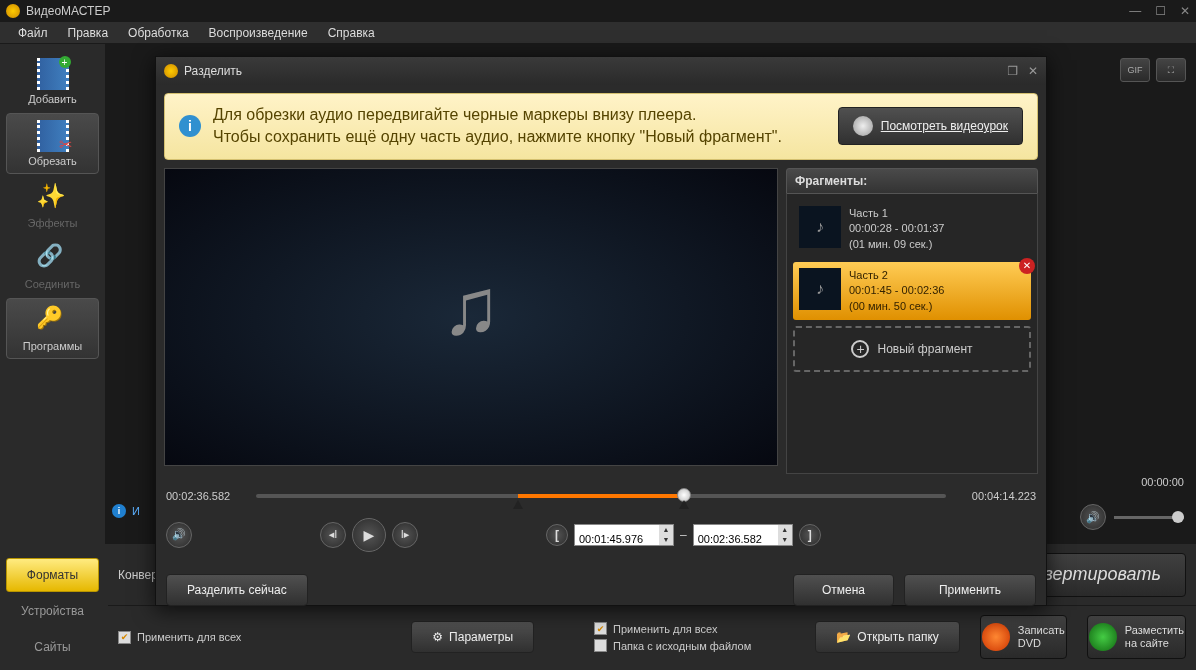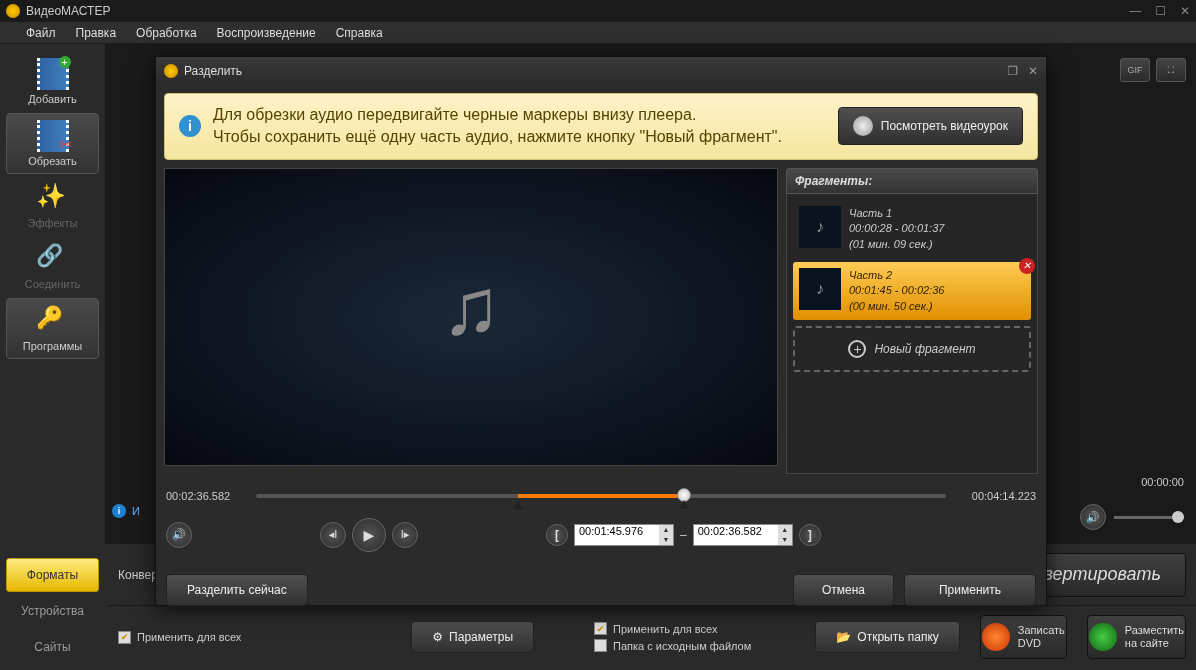--- a/index.html
+++ b/index.html
@@ -6,21 +6,21 @@
 body { background: #2a2a2a; width: 1196px; height: 670px; overflow: hidden; position: relative; color: #ccc; font-size: 12px; }
 
 
 .titlebar { height: 22px; background: #1a1a1a; display: flex; align-items: center; padding: 0 6px; }
 .titlebar .app-icon { width: 14px; height: 14px; background: radial-gradient(circle, #ffcc00, #cc8800); border-radius: 50%; margin-right: 6px; }
 .titlebar .title { color: #ccc; font-size: 12px; flex: 1; }
 .titlebar .win-controls { display: flex; gap: 14px; color: #888; }
 .titlebar .win-controls span { cursor: pointer; }
 
 
-.menubar { height: 22px; background: #2f2f2f; display: flex; align-items: center; padding: 0 18px; gap: 4px; border-bottom: 1px solid #1a1a1a; }
+.menubar { height: 22px; background: #2f2f2f; display: flex; align-items: center; padding: 0 10px; gap: 4px; border-bottom: 1px solid #1a1a1a; }
 .menubar .menu-item { color: #ddd; font-size: 12px; padding: 3px 8px; cursor: pointer; }
 
 
 .main { display: flex; height: 500px; }
 .left-panel { width: 105px; background: #2a2a2a; padding: 8px 0; display: flex; flex-direction: column; gap: 2px; }
 .tool-btn { display: flex; flex-direction: column; align-items: center; padding: 6px 4px; margin: 0 6px; border-radius: 4px; cursor: pointer; }
 .tool-btn.active { background: linear-gradient(to bottom, #4a4a4a, #333); border: 1px solid #555; }
 .tool-btn .icon { width: 32px; height: 32px; margin-bottom: 3px; }
 .tool-btn .label { color: #ccc; font-size: 11px; }
 .tool-btn.disabled .label { color: #666; }
@@ -45,28 +45,28 @@
 
 .dialog { position: absolute; left: 155px; top: 56px; width: 892px; height: 550px; background: #2b2b2b; border: 1px solid #111; box-shadow: 0 4px 20px rgba(0,0,0,0.7); z-index: 100; }
 .dlg-title { height: 28px; background: linear-gradient(to bottom, #3a3a3a, #2a2a2a); display: flex; align-items: center; padding: 0 8px; }
 .dlg-title .dicon { width: 14px; height: 14px; background: radial-gradient(circle, #ffcc00, #cc8800); border-radius: 50%; margin-right: 6px; }
 .dlg-title .dtitle { flex: 1; color: #ddd; font-size: 12px; }
 .dlg-title .dctrls { display: flex; gap: 10px; color: #999; }
 
 .dlg-hint { margin: 8px; padding: 10px 14px; background: linear-gradient(to bottom, #fff3c8, #f5e5a0); border: 1px solid #d4c070; border-radius: 4px; display: flex; align-items: center; gap: 12px; }
 .dlg-hint .hicon { width: 22px; height: 22px; border-radius: 50%; background: #3090d0; color: #fff; display: flex; align-items: center; justify-content: center; font-weight: bold; font-size: 14px; flex-shrink: 0; }
 .dlg-hint .htext { color: #554400; font-size: 16px; line-height: 1.4; flex: 1; }
-.dlg-hint .hbtn { background: linear-gradient(to bottom, #505050, #303030); border: 1px solid #222; border-radius: 4px; padding: 8px 14px; color: #eee; display: flex; align-items: center; gap: 8px; cursor: pointer; }
+.dlg-hint .hbtn { background: linear-gradient(to bottom, #505050, #303030); border: 1px solid #222; border-radius: 4px; padding: 8px 14px; color: #eee; display: flex; align-items: center; gap: 8px; cursor: pointer; text-decoration: underline; }
 .dlg-hint .hbtn .cam { width: 20px; height: 20px; background: radial-gradient(circle, #eee, #999); border-radius: 50%; }
 
 .dlg-body { display: flex; padding: 0 8px; gap: 8px; }
 .preview { width: 614px; height: 298px; background: radial-gradient(ellipse at center, #1a2838, #060810); border: 1px solid #444; display: flex; align-items: center; justify-content: center; }
 .music-note { font-size: 80px; color: #888; transform: translateY(-10px); }
 
-.fragments { flex: 1; font-style: italic; }
+.fragments { flex: 1; }
 .frag-header { background: linear-gradient(to bottom, #4a4a4a, #333); padding: 5px 8px; color: #ddd; font-weight: bold; font-size: 12px; border: 1px solid #555; border-radius: 3px 3px 0 0; }
 .frag-list { background: #262626; border: 1px solid #444; border-top: none; padding: 6px; min-height: 280px; }
 .frag-item { display: flex; gap: 8px; padding: 6px; border-radius: 3px; margin-bottom: 4px; position: relative; }
 .frag-item.selected { background: linear-gradient(to bottom, #ffcc55, #e09000); }
 .frag-thumb { width: 42px; height: 42px; background: #0a1420; display: flex; align-items: center; justify-content: center; color: #999; font-size: 16px; }
 .frag-info { display: flex; flex-direction: column; justify-content: center; font-size: 11px; line-height: 1.4; }
 .frag-item .frag-info { color: #ccc; }
 .frag-item.selected .frag-info { color: #332200; }
 .frag-close { position: absolute; right: -4px; top: -4px; width: 16px; height: 16px; background: #cc2222; border-radius: 50%; color: #fff; display: flex; align-items: center; justify-content: center; font-size: 10px; cursor: pointer; }
 .frag-new { border: 2px dashed #666; border-radius: 3px; padding: 12px; display: flex; align-items: center; justify-content: center; gap: 8px; color: #ccc; cursor: pointer; margin-top: 6px; }
@@ -77,21 +77,21 @@
 .tl-time { color: #ccc; font-size: 11px; width: 80px; }
 .tl-track { flex: 1; height: 4px; background: #555; position: relative; border-radius: 2px; }
 .tl-range { position: absolute; top: 0; height: 100%; background: #ff7700; }
 .tl-handle { position: absolute; top: -6px; width: 14px; height: 14px; background: radial-gradient(circle, #fff, #bbb); border-radius: 50%; border: 1px solid #888; transform: translateX(-50%); cursor: pointer; }
 .tl-marker { position: absolute; top: 6px; width: 0; height: 0; border-left: 5px solid transparent; border-right: 5px solid transparent; border-bottom: 9px solid #222; transform: translateX(-50%); cursor: pointer; }
 
 .controls { display: flex; align-items: center; padding: 10px; gap: 14px; }
 .ctrl-btn { width: 26px; height: 26px; background: radial-gradient(circle, #555, #2a2a2a); border: 1px solid #666; border-radius: 50%; display: flex; align-items: center; justify-content: center; color: #ddd; cursor: pointer; font-size: 11px; }
 .ctrl-btn.play { width: 34px; height: 34px; font-size: 14px; }
 .ctrl-group { display: flex; gap: 6px; align-items: center; }
-.time-input { display: flex; align-items: flex-start; background: #fff; border: 1px solid #888; height: 22px; }
+.time-input { display: flex; align-items: flex-end; background: #fff; border: 1px solid #888; height: 22px; }
 .time-input input { border: none; width: 84px; font-size: 11px; padding: 0 4px; }
 .time-input .spinner { display: flex; flex-direction: column; width: 14px; background: #ddd; }
 .time-input .spinner span { height: 10px; font-size: 7px; text-align: center; cursor: pointer; color: #333; line-height: 10px; }
 .bracket { width: 22px; height: 22px; background: radial-gradient(circle, #555, #2a2a2a); border: 1px solid #666; border-radius: 50%; display: flex; align-items: center; justify-content: center; color: #ddd; cursor: pointer; font-weight: bold; }
 
 .dlg-footer { display: flex; padding: 12px 10px; gap: 10px; }
 .dlg-btn { padding: 8px 20px; background: linear-gradient(to bottom, #505050, #303030); border: 1px solid #222; border-radius: 4px; color: #eee; cursor: pointer; font-size: 12px; }
 .dlg-footer .spacer { flex: 1; }
 
 .info-bar { position: absolute; left: 112px; top: 504px; display: flex; align-items: center; gap: 6px; color: #5bb0ff; font-size: 11px; }

